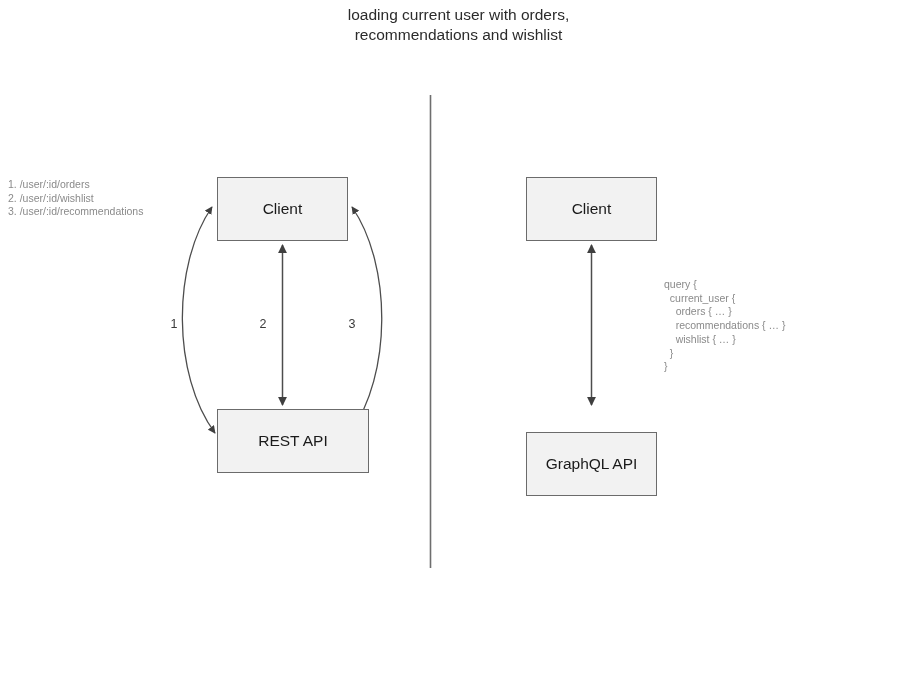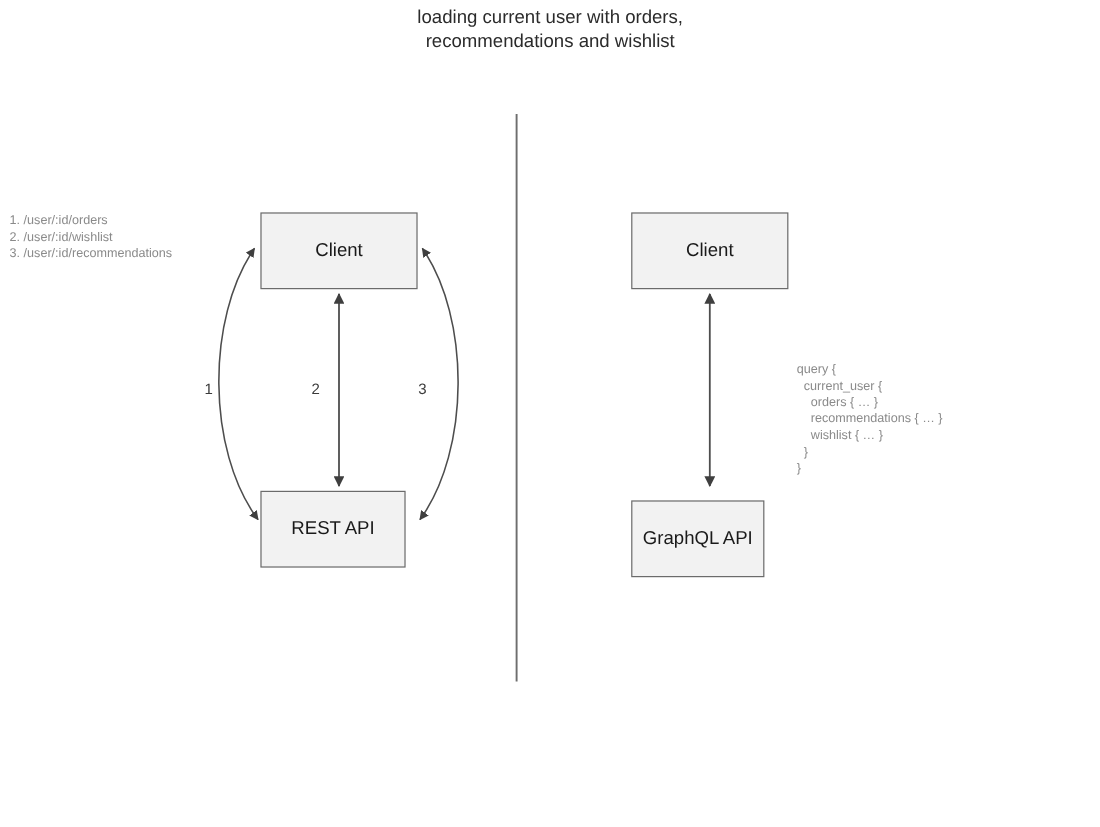--- a/index.html
+++ b/index.html
@@ -42,23 +42,23 @@
     background: #f2f2f2;
     border: 1.3px solid #6b6b6b;
     display: flex;
     align-items: center;
     justify-content: center;
     font-size: 15.5px;
     color: #1a1a1a;
     text-align: right;
   }
   .node-client-left  { left: 217px; top: 177px; width: 131px; height: 64px; }
-  .node-rest-api     { left: 217px; top: 409px; width: 121px; height: 64px; }
+  .node-rest-api     { left: 217px; top: 409px; width: 152px; height: 64px; }
   .node-client-right { left: 526px; top: 177px; width: 131px; height: 64px; }
-  .node-graphql-api  { left: 526px; top: 417px; width: 111px; height: 64px; }
+  .node-graphql-api  { left: 526px; top: 432px; width: 131px; height: 64px; }
 
   .edge-label {
     position: absolute;
     font-size: 12.5px;
     color: #3a3a3a;
     text-align: center;
     width: 20px;
   }
   .edge-label-1 { left: 164px; top: 317px; }
   .edge-label-2 { left: 253px; top: 317px; }
@@ -66,21 +66,21 @@
 
   .mono-block {
     position: absolute;
     font-family: Liberation Sans, sans-serif;
     font-size: 10.5px;
     line-height: 13.7px;
     color: #8a8a8a;
     white-space: pre;
   }
   .rest-endpoints { left: 8px; top: 178px; }
-  .graphql-query  { left: 664px; top: 278px; margin-top: 24px; }
+  .graphql-query  { left: 664px; top: 278px; }
 </style>
 </head>
 <body>
 
 <svg id="canvas" viewBox="0 0 917 689" xmlns="http://www.w3.org/2000/svg">
   <defs>
     <marker id="arrowEnd" viewBox="0 0 10 10" refX="9" refY="5" markerWidth="6" markerHeight="6" orient="auto-start-reverse">
       <path d="M 0 0 L 10 5 L 0 10 z" fill="#3f3f3f"></path>
     </marker>
     <marker id="arrowStart" viewBox="0 0 10 10" refX="9" refY="5" markerWidth="6" markerHeight="6" orient="auto-start-reverse">

